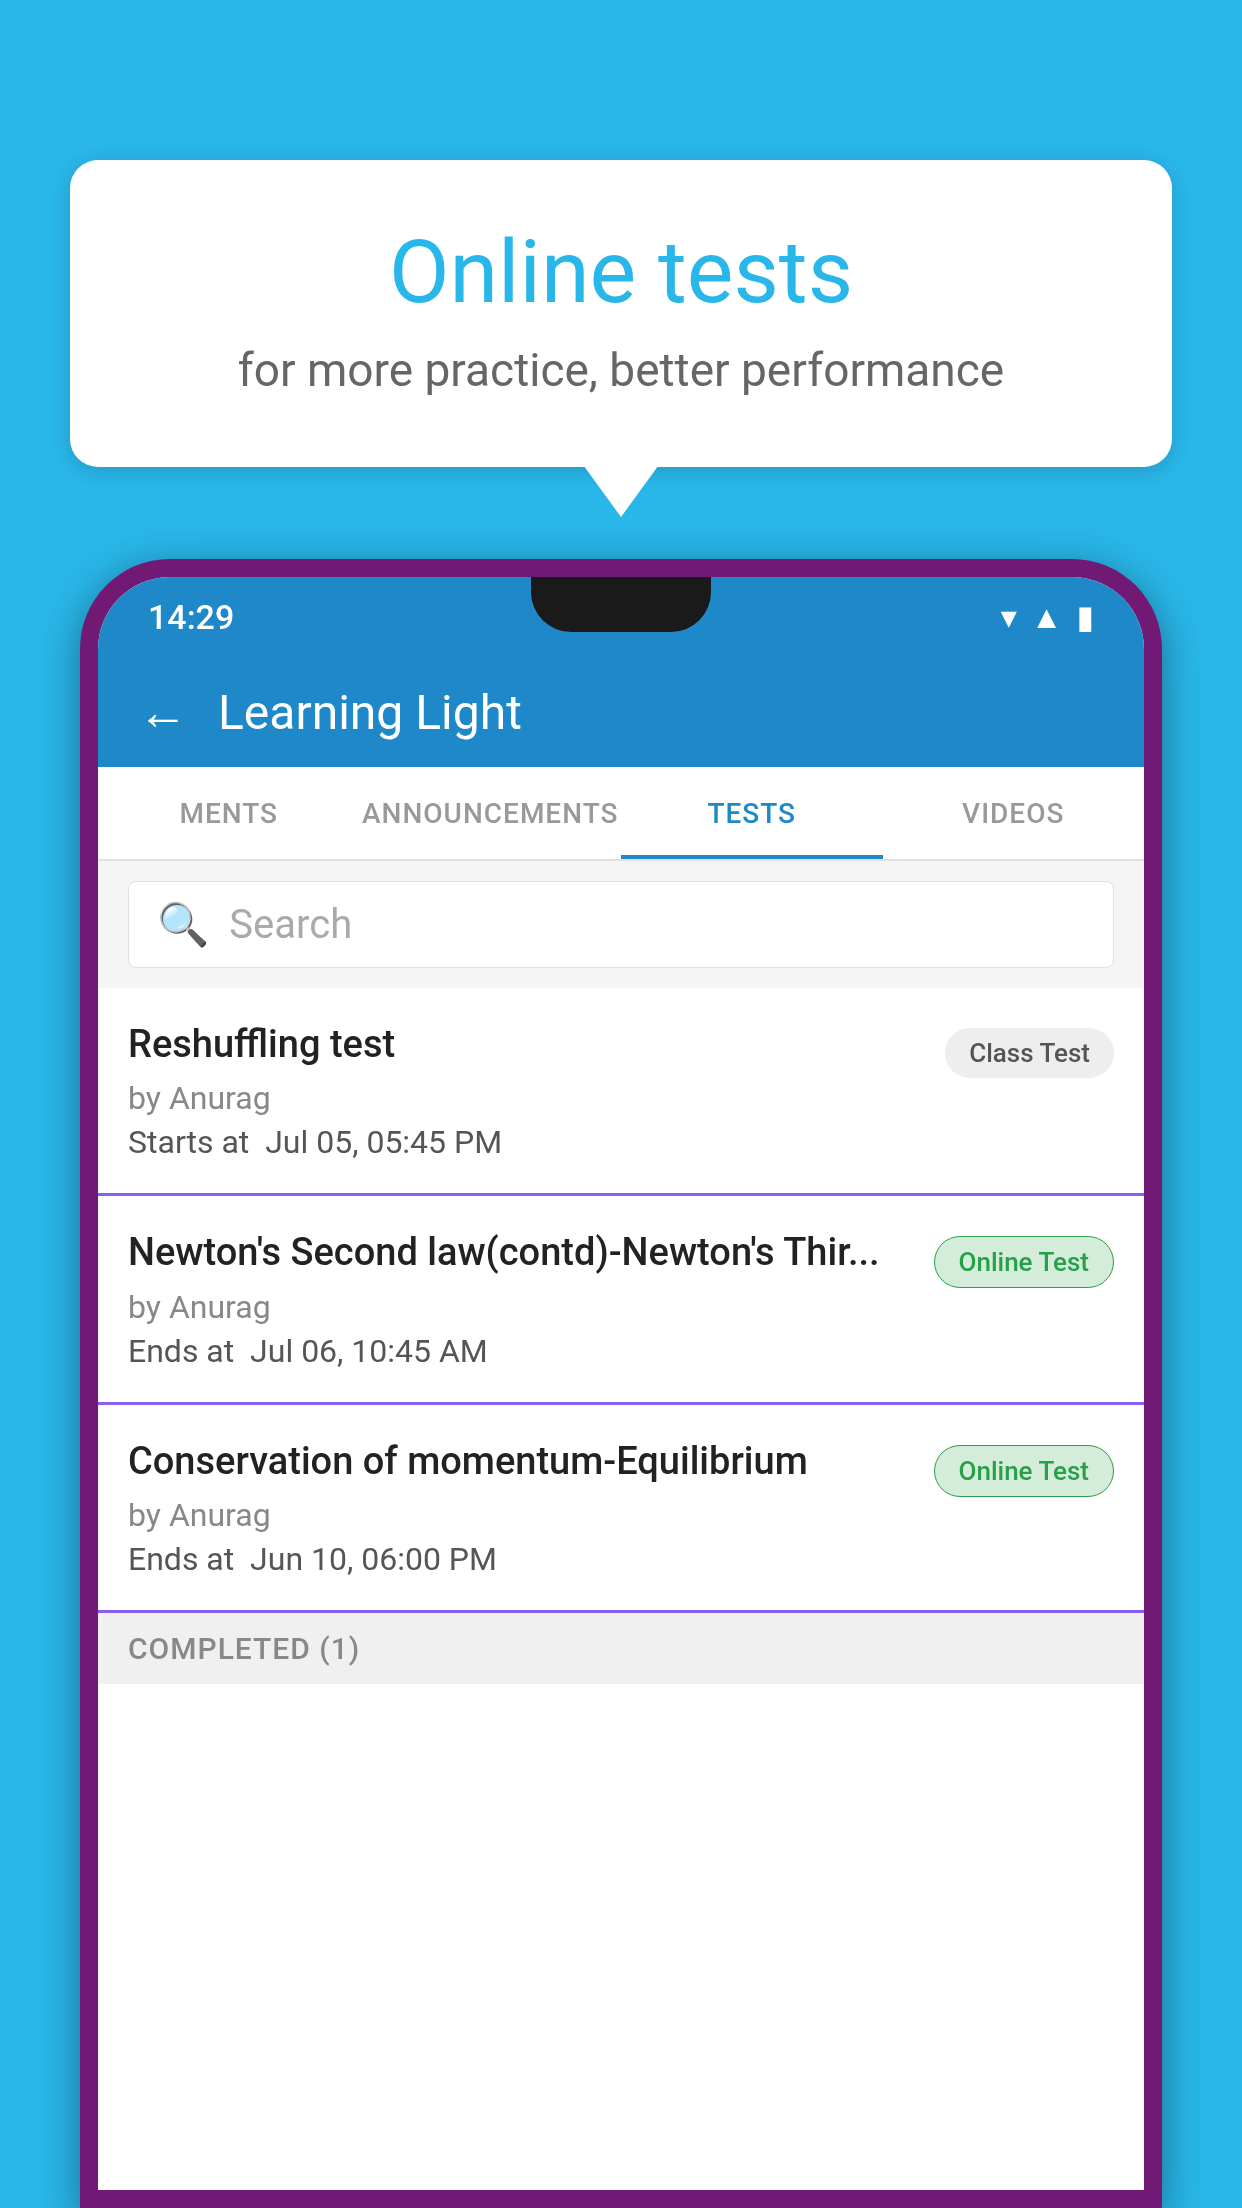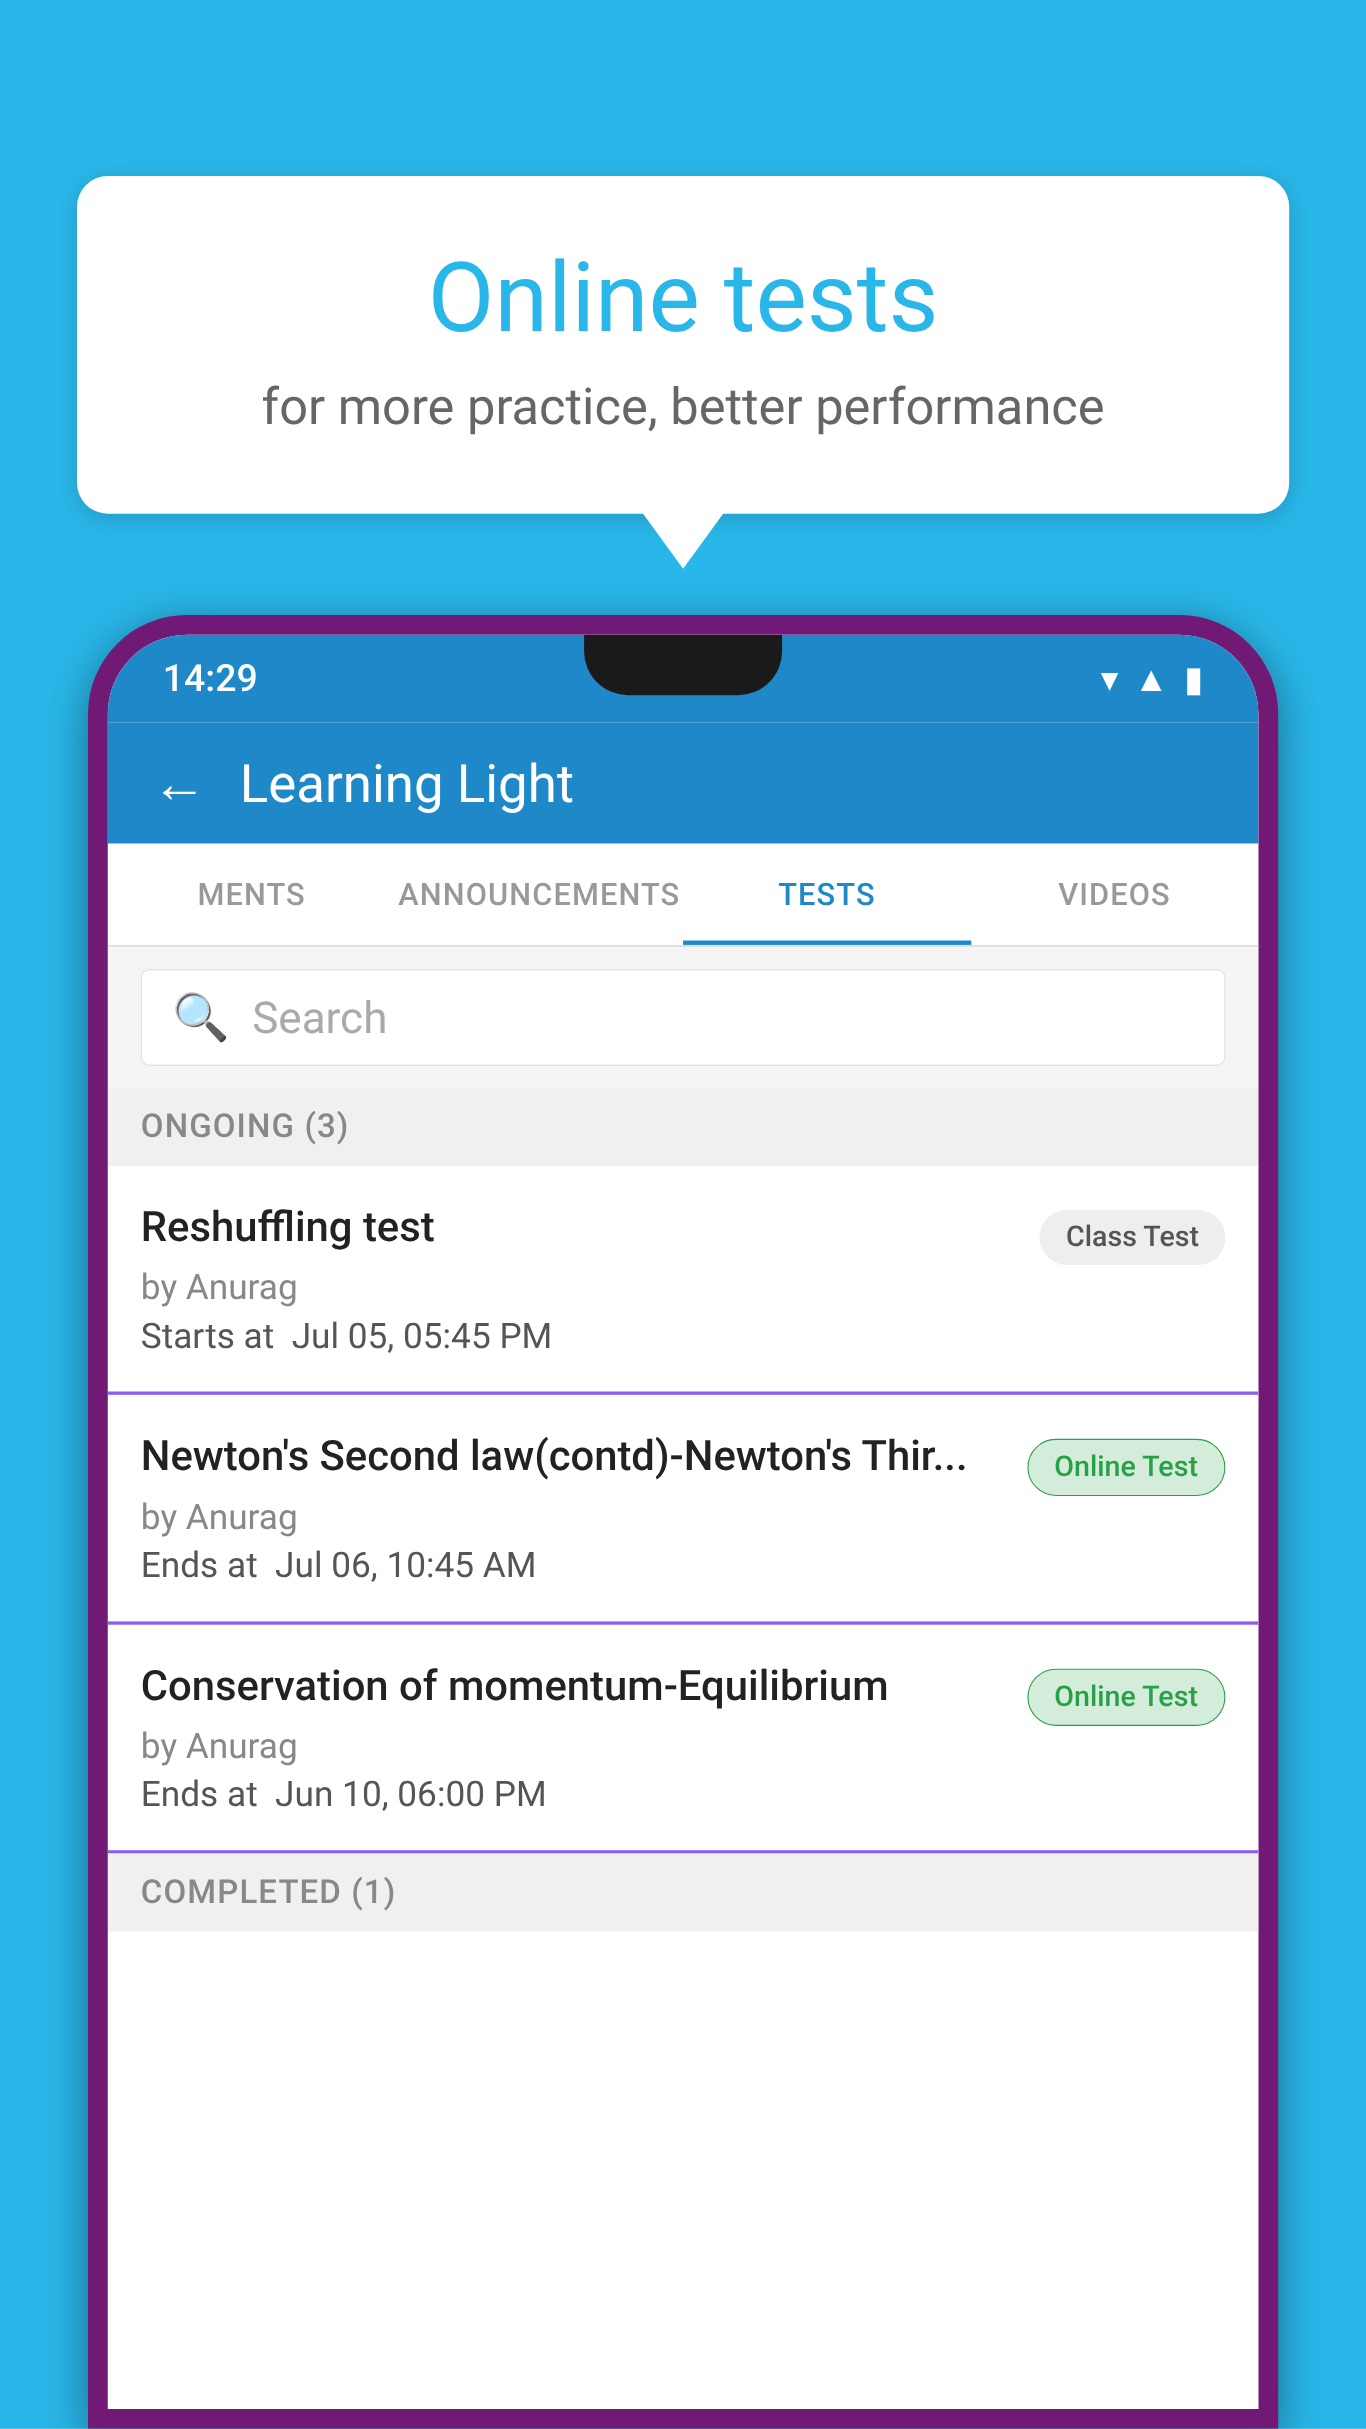--- a/index.html
+++ b/index.html
@@ -333,23 +333,20 @@
       </div>
     </div>
 
     <div class="search-container">
       <div class="search-bar">
         <span class="search-icon-svg">🔍</span>
         <span class="search-placeholder">Search</span>
       </div>
     </div>
 
-    <div class="section-header">
-      <span class="section-label">ONGOING (3)</span>
-    </div>
 
     <div class="test-list">
 
       <div class="test-item">
         <div class="test-info">
           <div class="test-name">Reshuffling test</div>
           <div class="test-author">by Anurag</div>
           <div class="test-date">
             <span>Starts at</span>&nbsp;&nbsp;<span>Jul 05, 05:45 PM</span>
           </div>

